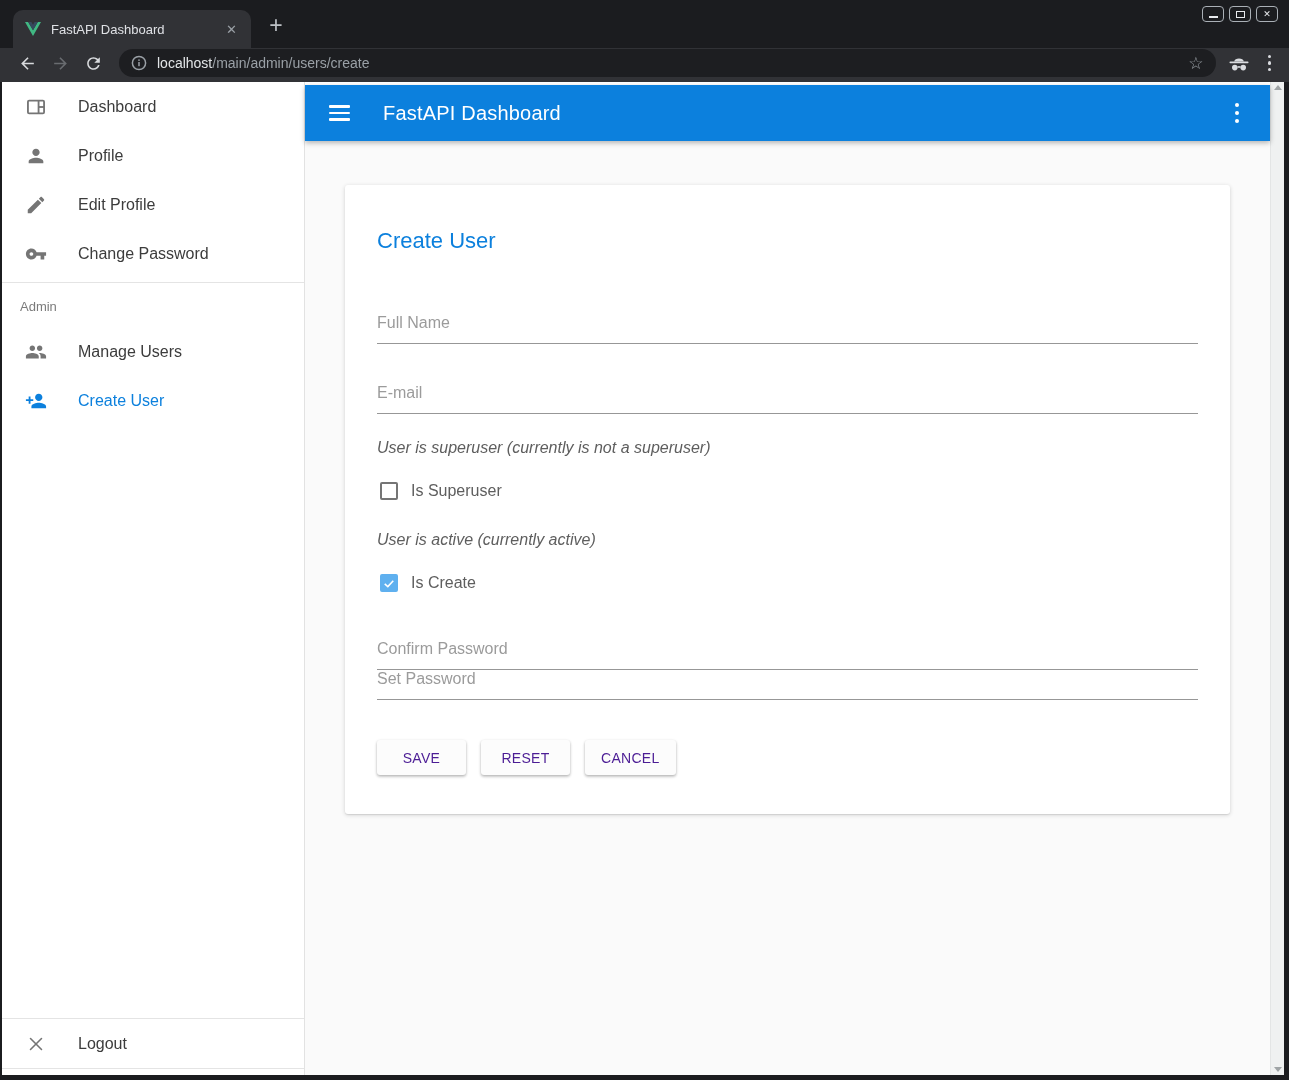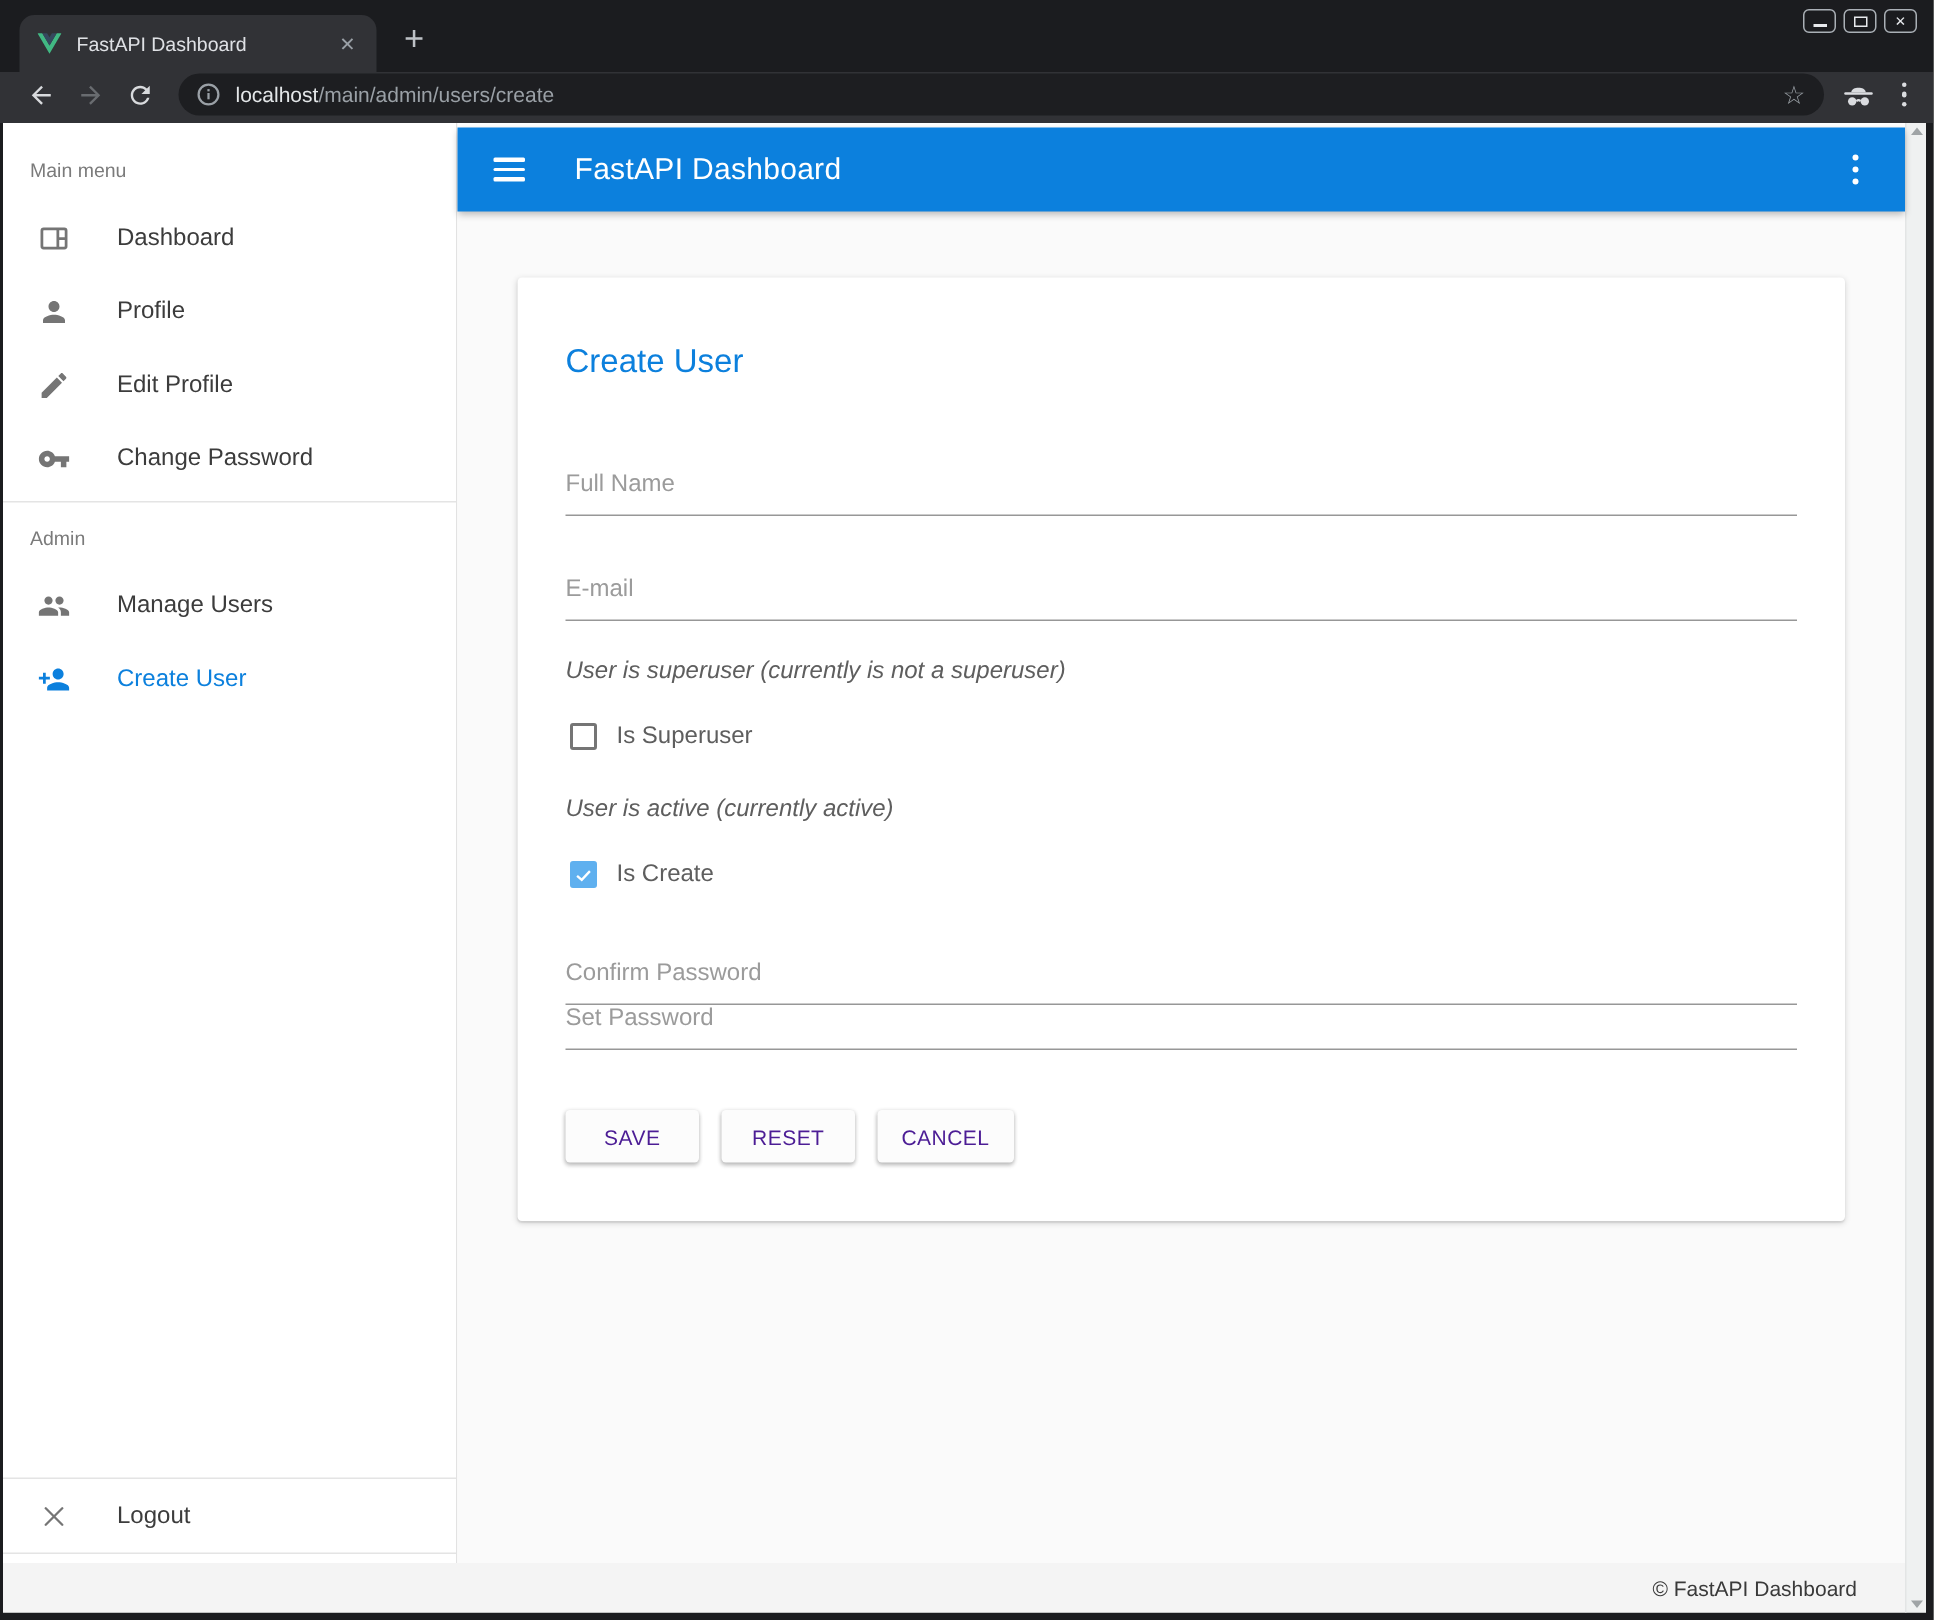--- a/index.html
+++ b/index.html
@@ -170,21 +170,20 @@
         <i></i>
         <i></i>
       </span>
   </div>
 
   <div class="viewport">
     <div class="page">
       <div class="body-row">
 
         <aside class="sidebar">
-          <div class="section-label">Main menu</div>
 
           <div class="side-item">
             <span class="s-icon">
               <svg viewBox="0 0 24 24" fill="none" stroke="#757575" stroke-width="2">
                 <rect x="3.2" y="5" width="17.6" height="14" rx="1.3"></rect>
                 <line x1="14.8" y1="5" x2="14.8" y2="19"></line>
                 <line x1="14.8" y1="12" x2="20.8" y2="12"></line>
               </svg>
             </span>
             <span class="s-label">Dashboard</span>
@@ -308,23 +307,20 @@
               <div class="btn-row">
                 <button class="btn">SAVE</button>
                 <button class="btn">RESET</button>
                 <button class="btn">CANCEL</button>
               </div>
             </div>
           </div>
         </div>
       </div>
 
-      <div class="footer">
-        <span>© FastAPI Dashboard</span>
-      </div>
     </div>
 
     <div class="scroll-col">
       <span class="arrow-up"></span>
       <span class="arrow-down"></span>
     </div>
   </div>
 
 </div>
 

